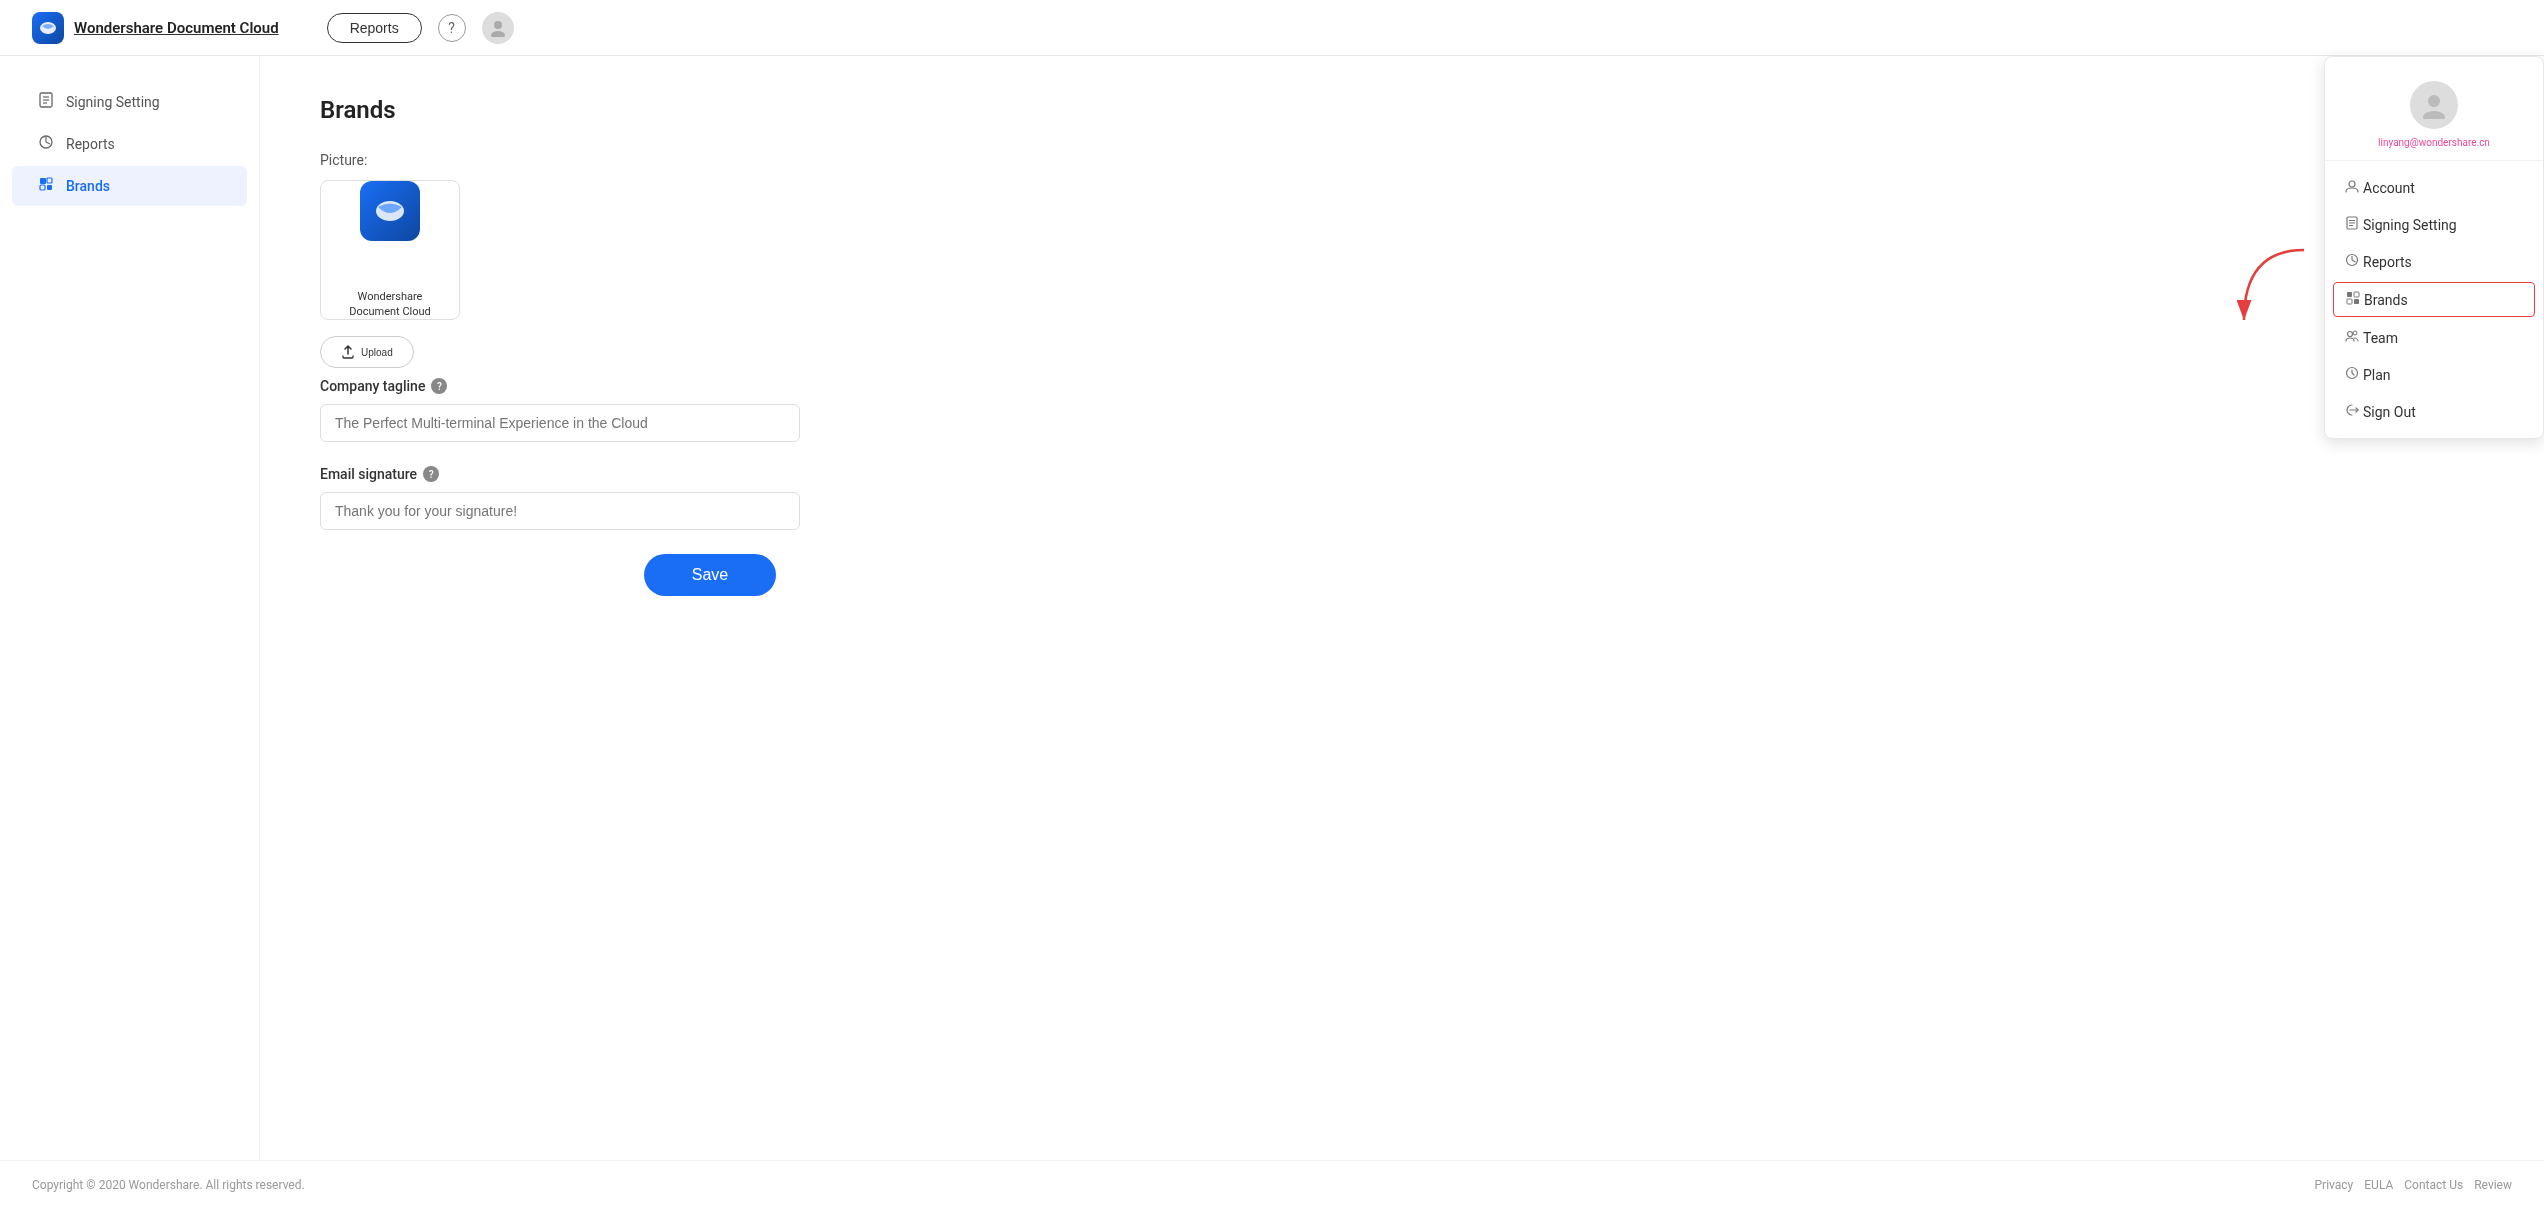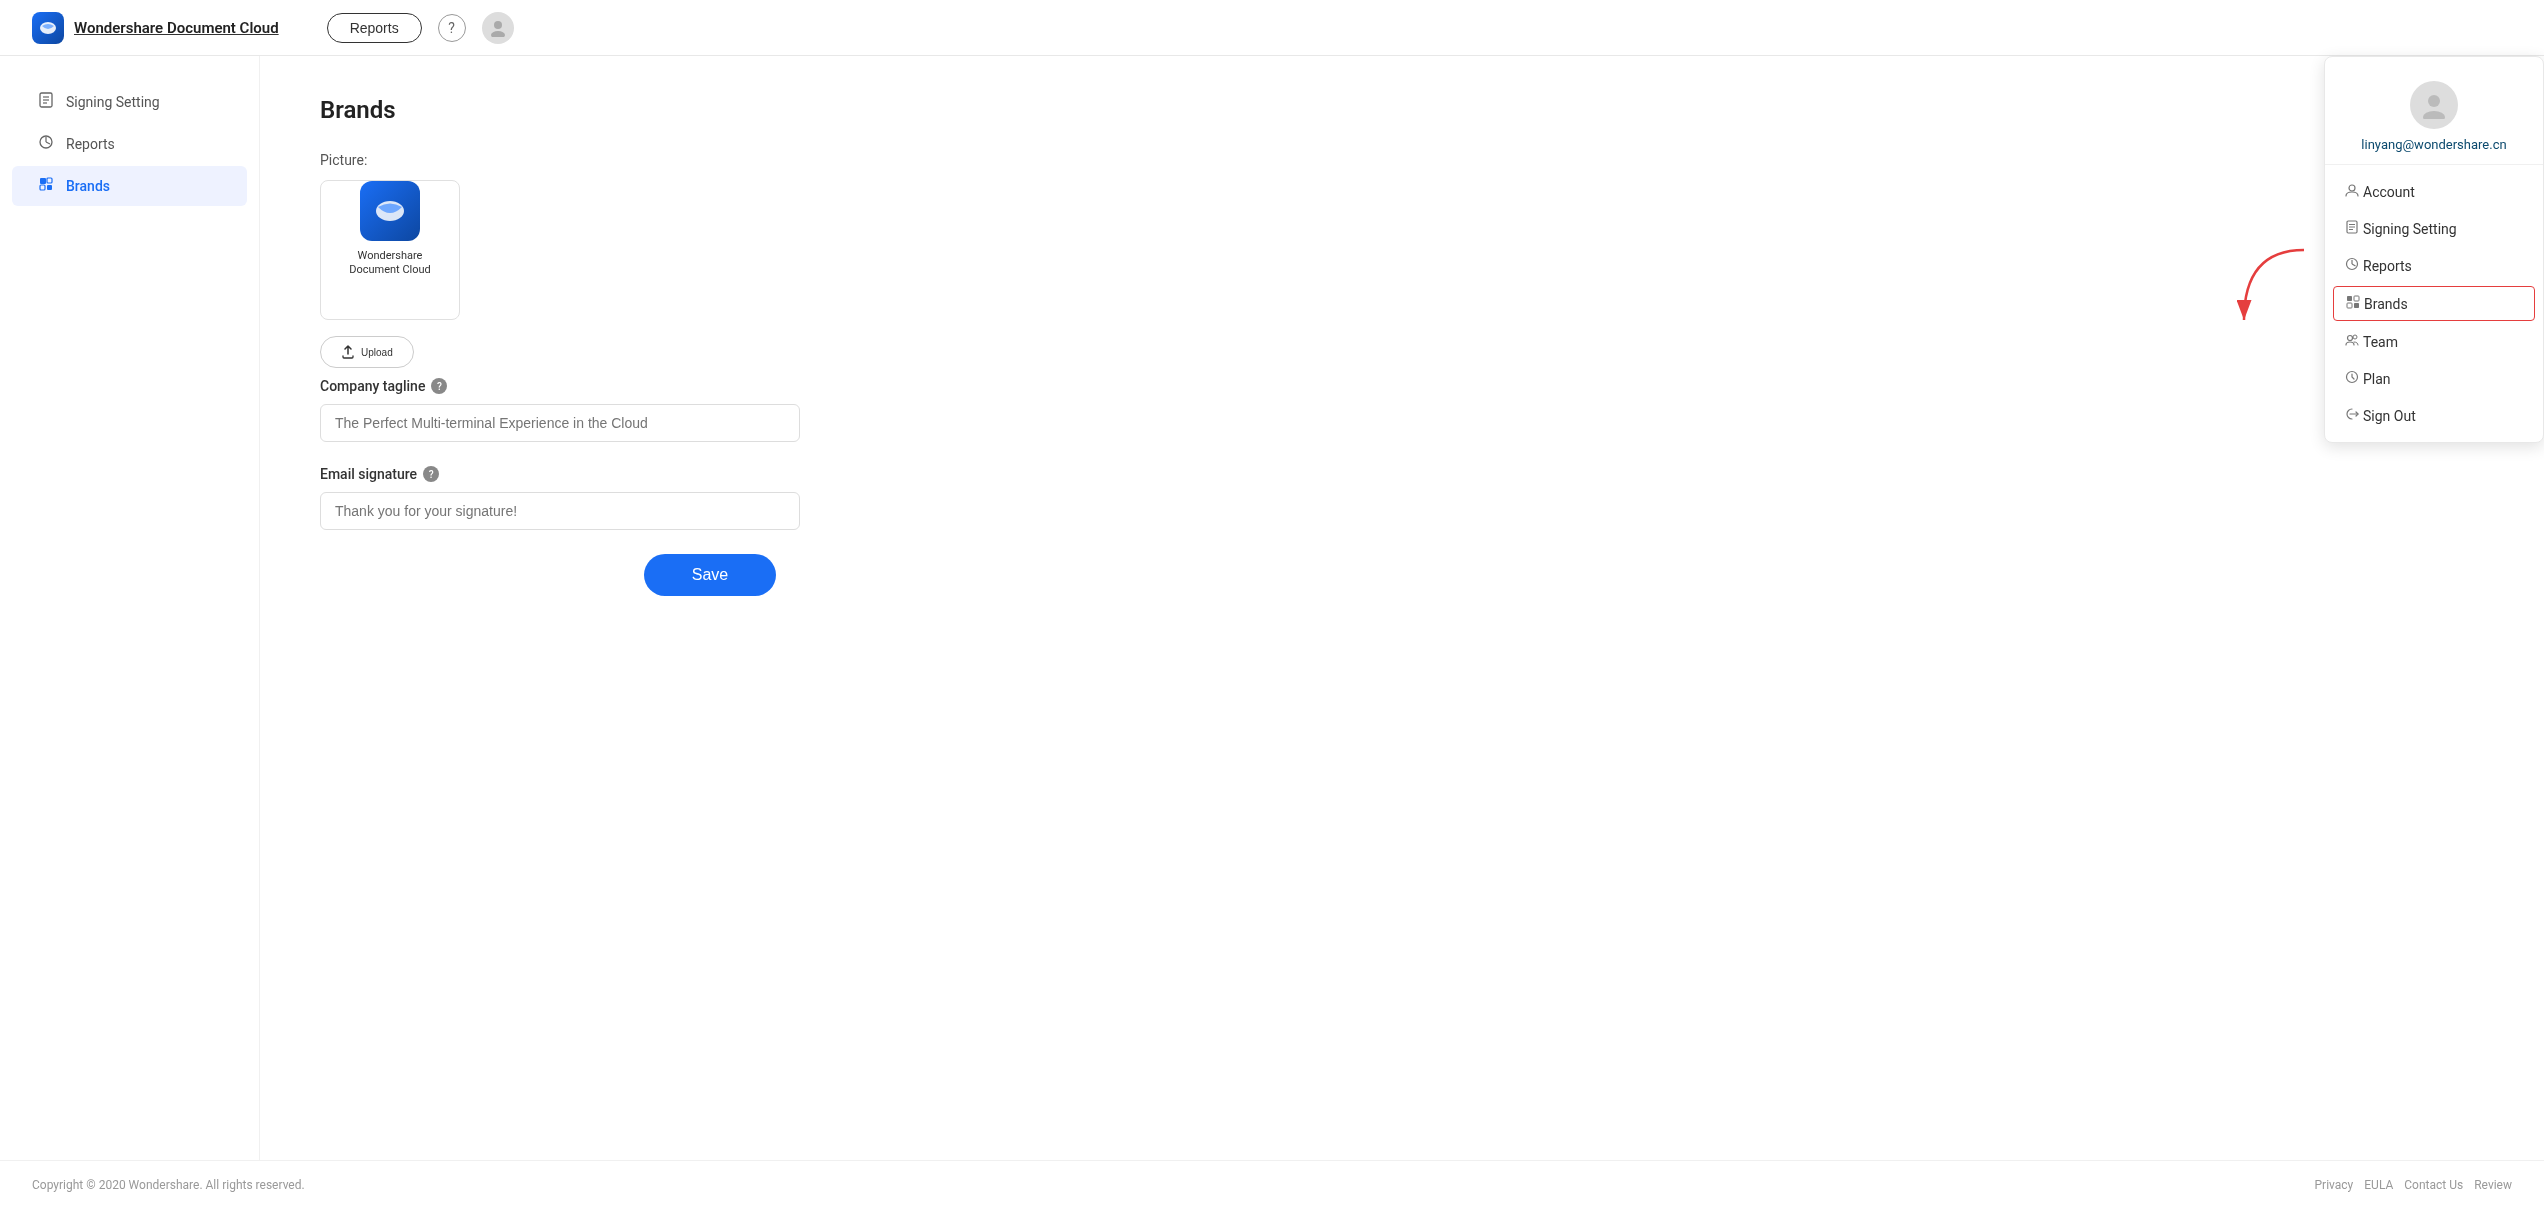--- a/index.html
+++ b/index.html
@@ -142,21 +142,21 @@
       margin-bottom: 12px;
     }
     .picture-box {
       width: 140px;
       height: 140px;
       border: 1px solid #e0e0e0;
       border-radius: 8px;
       display: flex;
       flex-direction: column;
       align-items: center;
-      justify-content: flex-start;
+      justify-content: space-between;
       margin-bottom: 16px;
       background: #fff;
     }
     .brand-logo {
       width: 60px;
       height: 60px;
       border-radius: 12px;
       background: linear-gradient(135deg, #1a6ef5, #0d47a1);
       display: flex;
       align-items: center;
@@ -280,22 +280,22 @@
       border-radius: 50%;
       background: #ddd;
       display: flex;
       align-items: center;
       justify-content: center;
       color: #888;
       font-size: 26px;
       margin-bottom: 8px;
     }
     .dropdown-email {
-      font-size: 13px;
-      color: #0c4a6e;
+      font-size: 10px;
+      color: #ec4899;
     }
     .dropdown-item {
       display: flex;
       align-items: center;
       gap: 2px;
       padding: 10px 20px;
       cursor: pointer;
       color: #333;
       font-size: 14px;
     }

